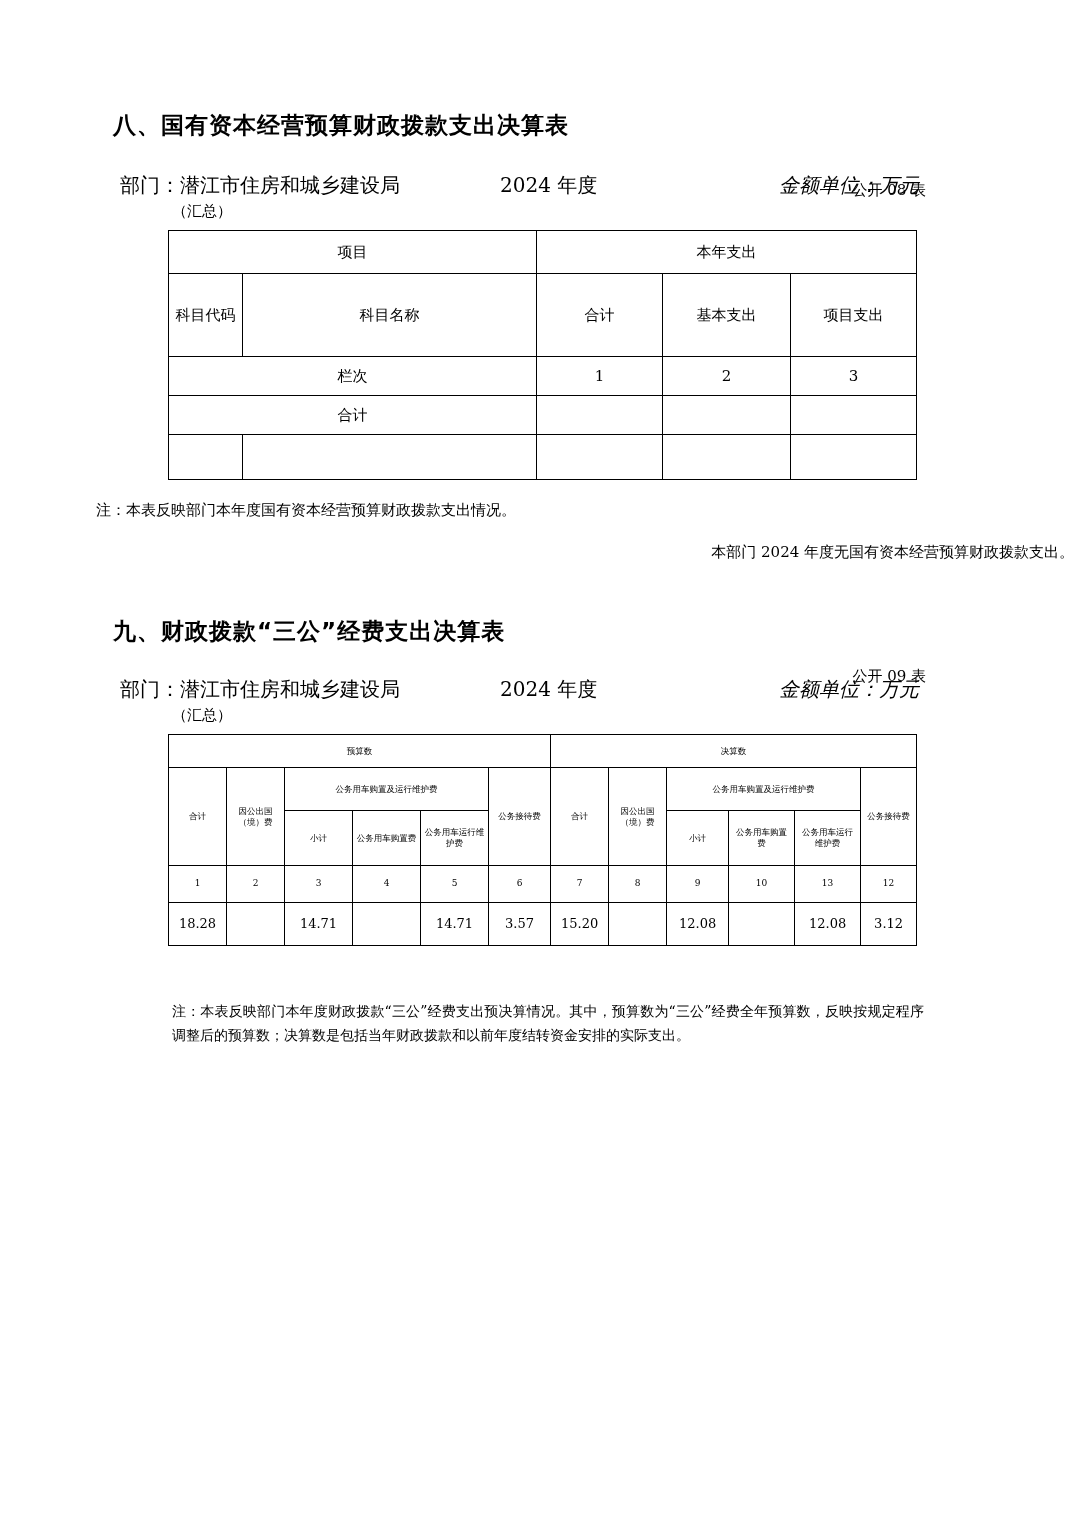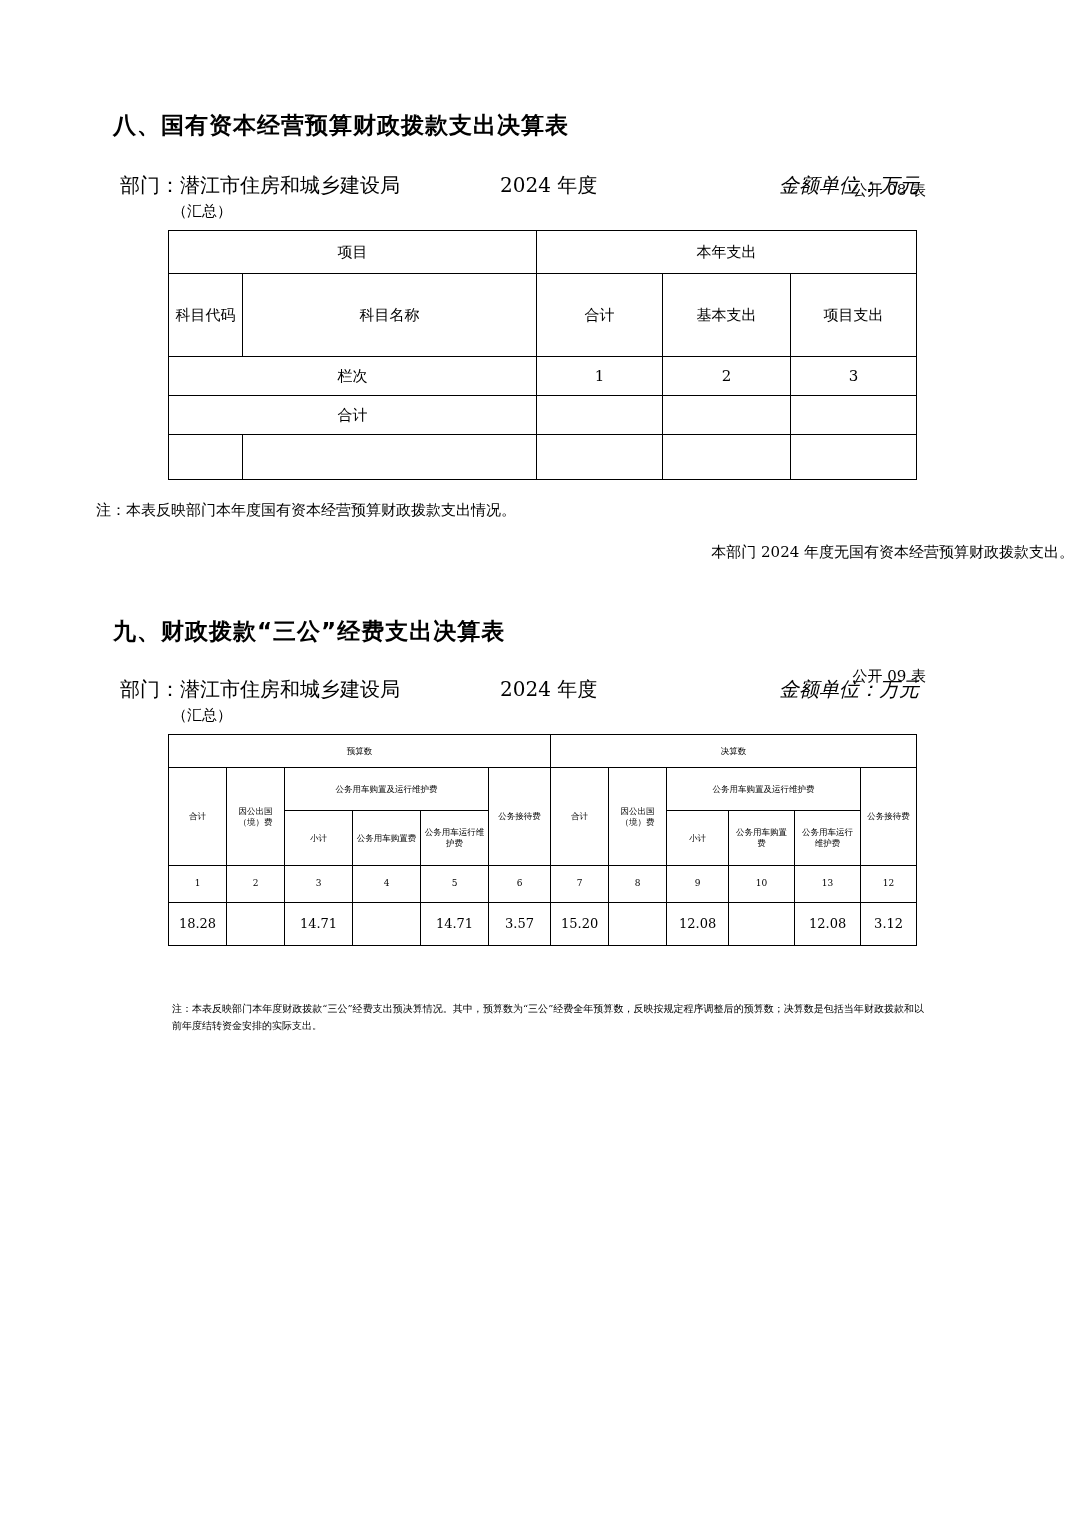--- a/index.html
+++ b/index.html
@@ -108,21 +108,21 @@
   }
   #table9 .g1 td { height: 28px; }
   #table9 .g2 td { height: 38px; }
   #table9 .g3 td { height: 50px; }
   #table9 .g4 td { height: 32px; font-size: 9px; }
   #table9 .g5 td { height: 38px; font-size: 13px; }
 
   .note-small {
     padding-left: 172px;
     padding-right: 150px;
-    font-size: 10px;
+    font-size: 14px;
     line-height: 1.7;
     text-align: justify;
   }
 </style>
 </head>
 <body>
 
 <div class="page">
 
   <div class="section" style="top:110px;">

